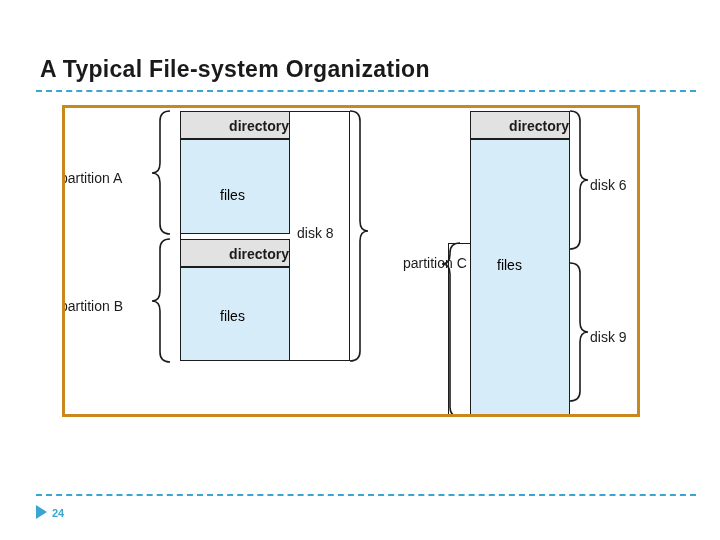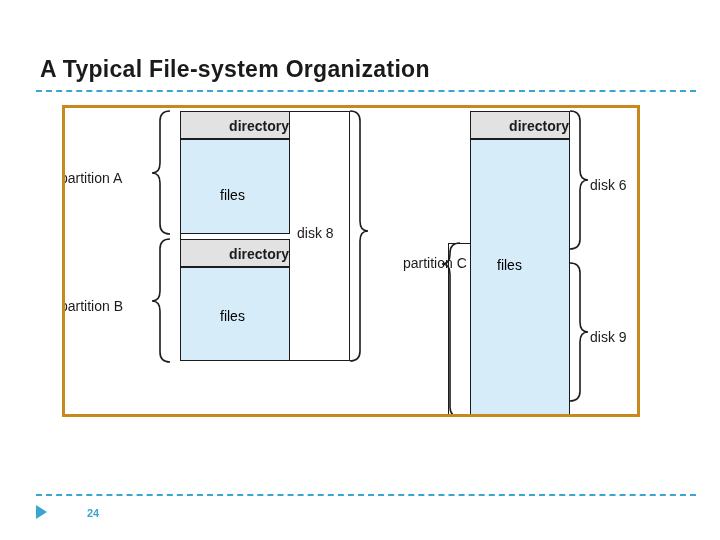--- a/index.html
+++ b/index.html
@@ -55,21 +55,20 @@
     border-top: 7px solid transparent;
     border-bottom: 7px solid transparent;
   }
   .footer-num {
     position: absolute;
     left: 52px;
     top: 507px;
     font-size: 11px;
     font-weight: bold;
     color: #3aa5d1;
-    margin-left: 35px;
   }
 
   
   .diagram {
     position: absolute;
     left: 62px;
     top: 105px;
     width: 578px;
     height: 312px;
     border: 3px solid #c8881b;

